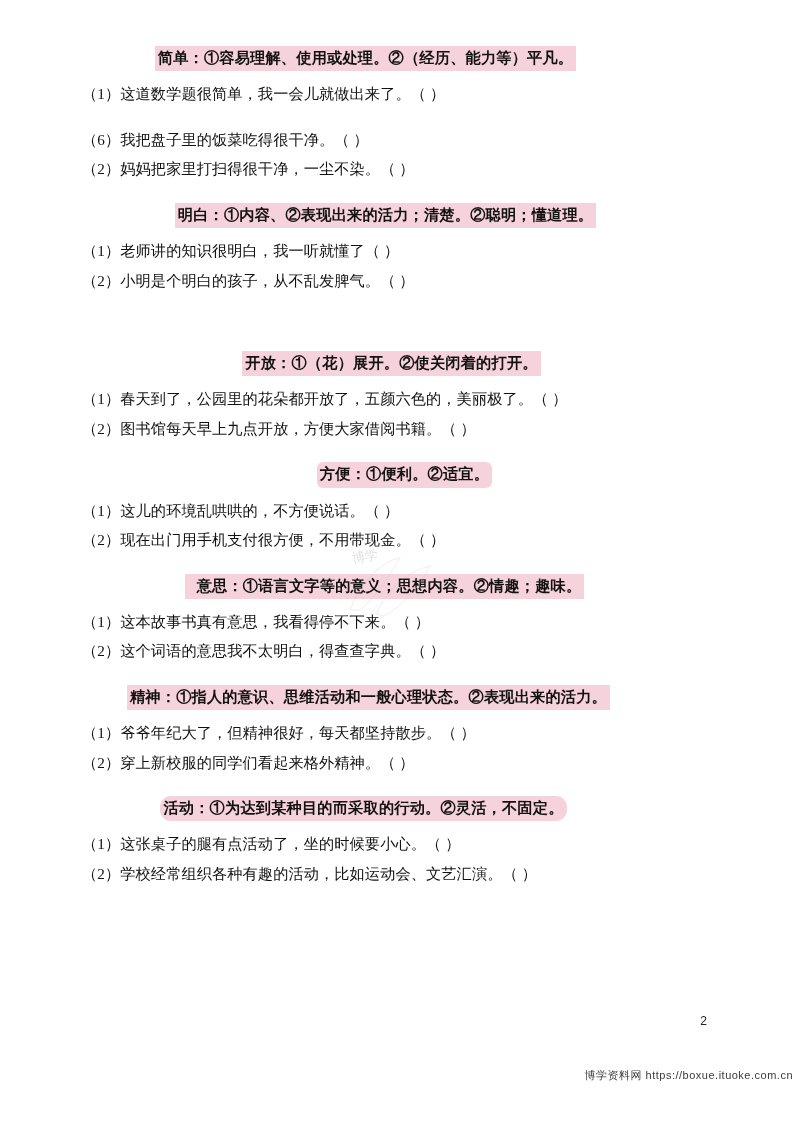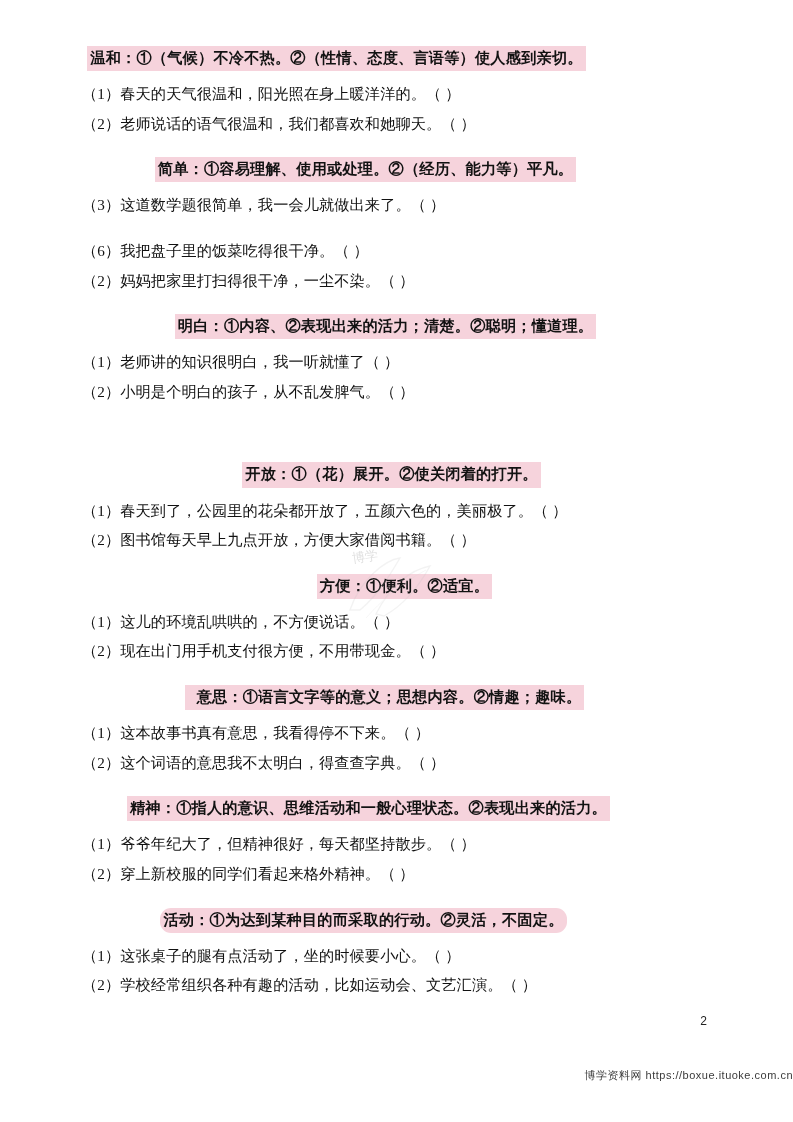--- a/index.html
+++ b/index.html
@@ -88,43 +88,36 @@
     transform: rotate(-8deg);
     font-family: "Liberation Sans", sans-serif;
     pointer-events: none;
   }
   
   .e0 .headline { margin-left: -120px; }
   .e1 .headline { margin-left: -62px; }
   .e2 .headline { margin-left: -122px; }
   .e3 .headline { margin-left: -22px; }
   .e4 .headline { margin-left: -10px; margin-top: 37px; }
-  .e5 .headline { margin-left: 16px; }
+  .e5 .headline { margin-left: 16px; border-radius: 6px; }
   .e6 .headline { margin-left: -24px; padding-left: 12px; }
   .e7 .headline { margin-left: -56px; }
   .e8 .headline { margin-left: -66px; border-radius: 11px; }
 </style>
 </head>
 <body>
 
 <div class="page">
 
-  <div class="entry e0">
-    <div class="headline-row">
-      <span class="headline">温和：①（气候）不冷不热。②（性情、态度、言语等）使人感到亲切。</span>
-    </div>
-    <p class="sent">（1）春天的天气很温和，阳光照在身上暖洋洋的。（      ）</p>
-    <p class="sent">（2）老师说话的语气很温和，我们都喜欢和她聊天。（      ）</p>
-  </div>
 
   <div class="entry e1">
     <div class="headline-row">
       <span class="headline">简单：①容易理解、使用或处理。②（经历、能力等）平凡。</span>
     </div>
-    <p class="sent">（3）这道数学题很简单，我一会儿就做出来了。（      ）</p>
+    <p class="sent">（1）这道数学题很简单，我一会儿就做出来了。（      ）</p>
   </div>
 
   <div class="entry e2">
     <p class="sent">（6）我把盘子里的饭菜吃得很干净。（      ）</p>
     <p class="sent">（2）妈妈把家里打扫得很干净，一尘不染。（      ）</p>
   </div>
 
   <div class="entry e3">
     <div class="headline-row">
       <span class="headline">明白：①内容、②表现出来的活力；清楚。②聪明；懂道理。</span>

